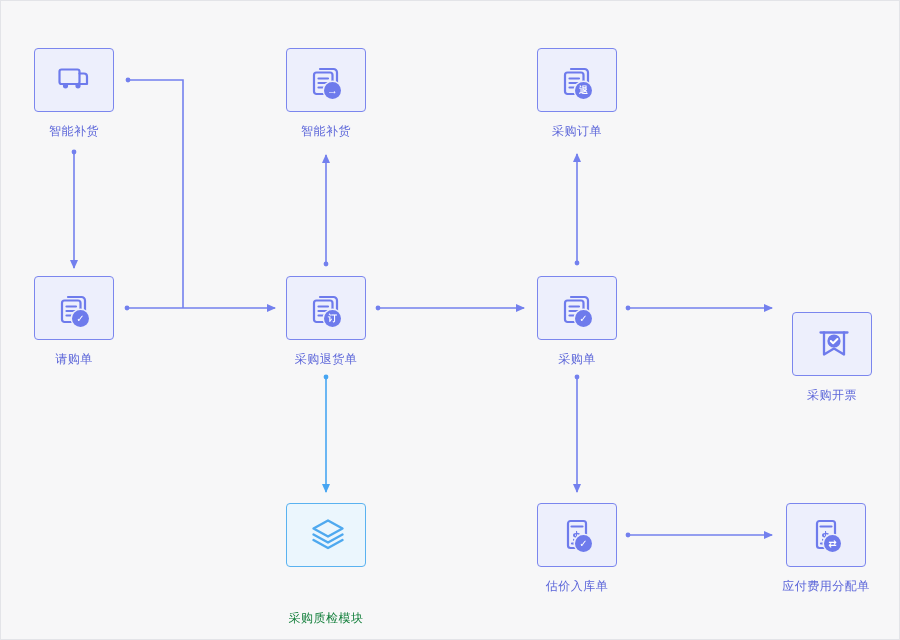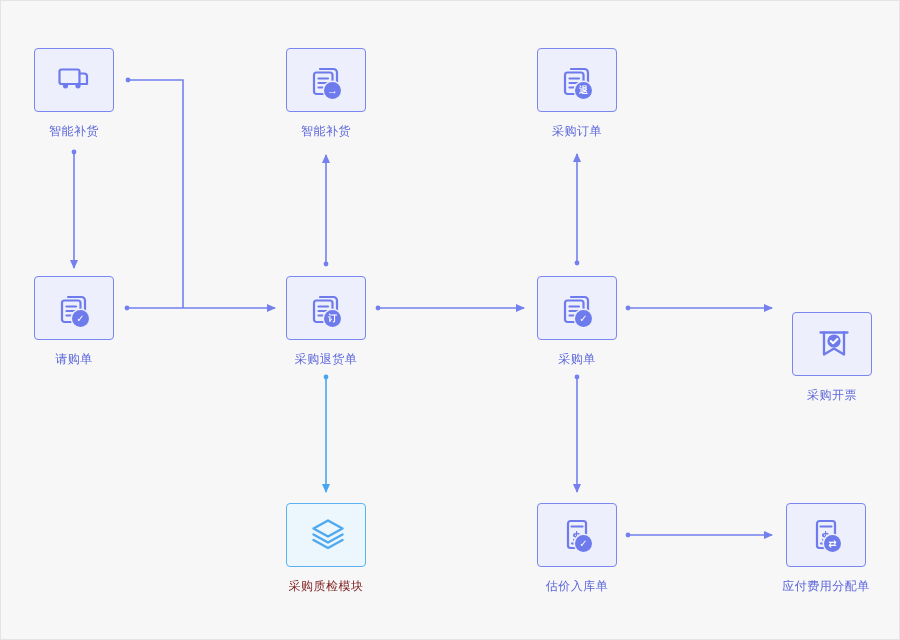--- a/index.html
+++ b/index.html
@@ -65,21 +65,21 @@
     position: absolute;
     top: 75px;
     left: 50%;
     transform: translateX(-50%);
     white-space: nowrap;
     font-size: 12px;
     letter-spacing: 0.5px;
     text-align: right;
   }
   .node-label.theme-purple { color: #5b65d9; }
-  .node-label.theme-teal   { color: #7f1d1d; }
+  .node-label.theme-teal   { color: #15803d; margin-top: 32px; }
 </style>
 </head>
 <body>
 
 <div class="canvas">
   <svg id="edge-layer" xmlns="http://www.w3.org/2000/svg" width="900" height="640" viewBox="0 0 900 640">
       <defs>
         <marker id="dot-purple" markerWidth="6" markerHeight="6" refX="3" refY="3" markerUnits="userSpaceOnUse">
           <circle cx="3" cy="3" r="2.4" fill="#7380ee"></circle>
         </marker>

